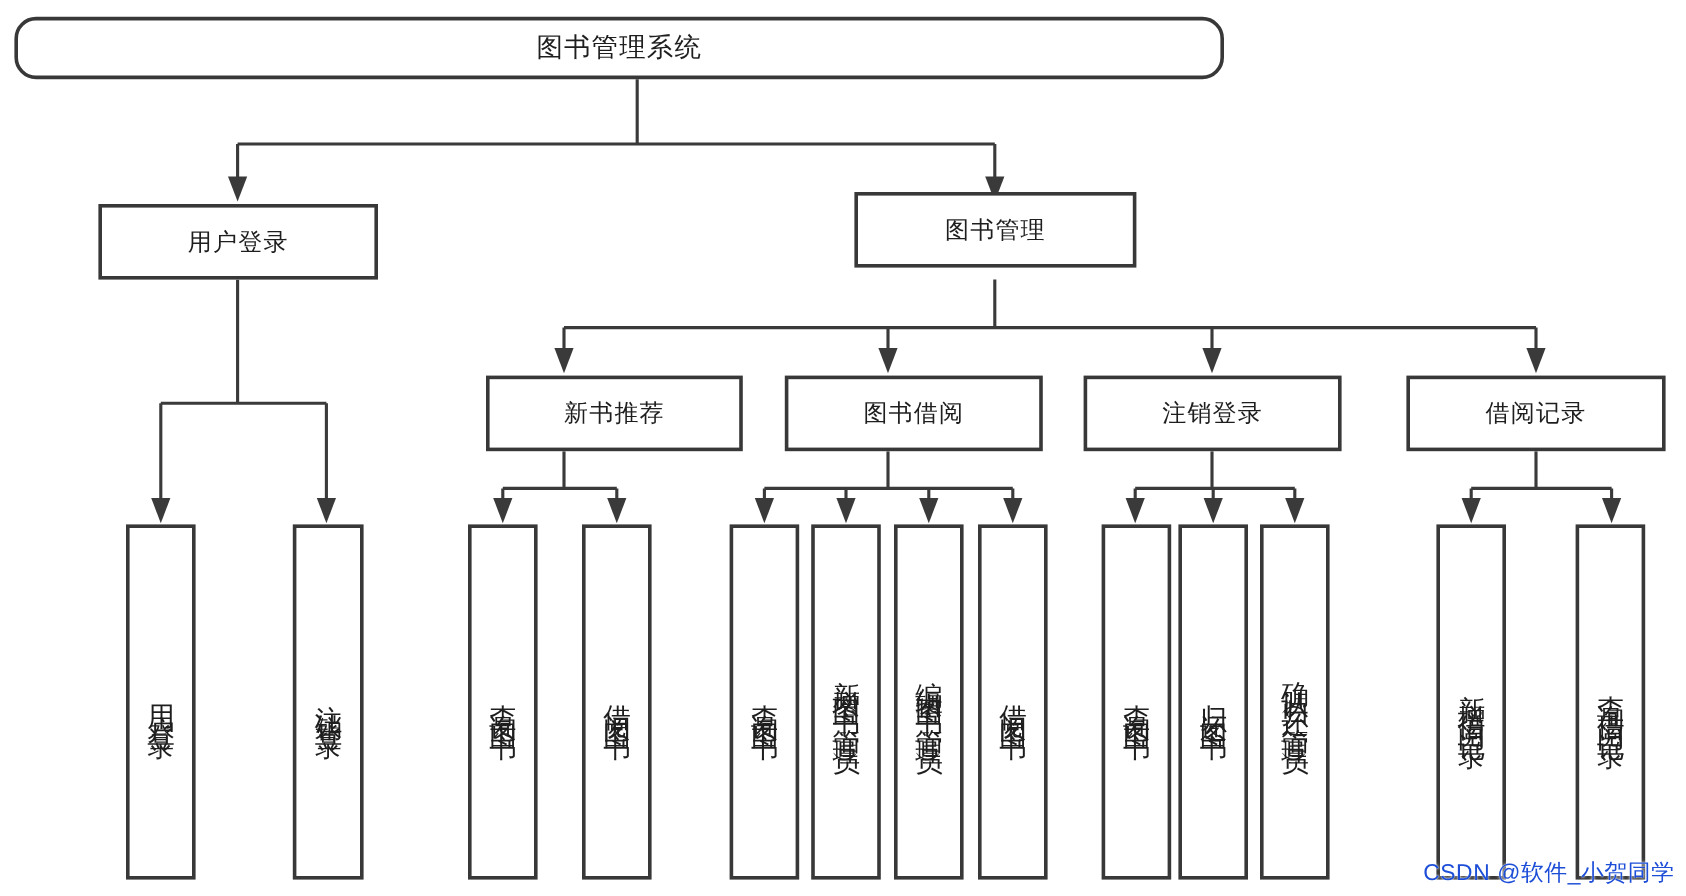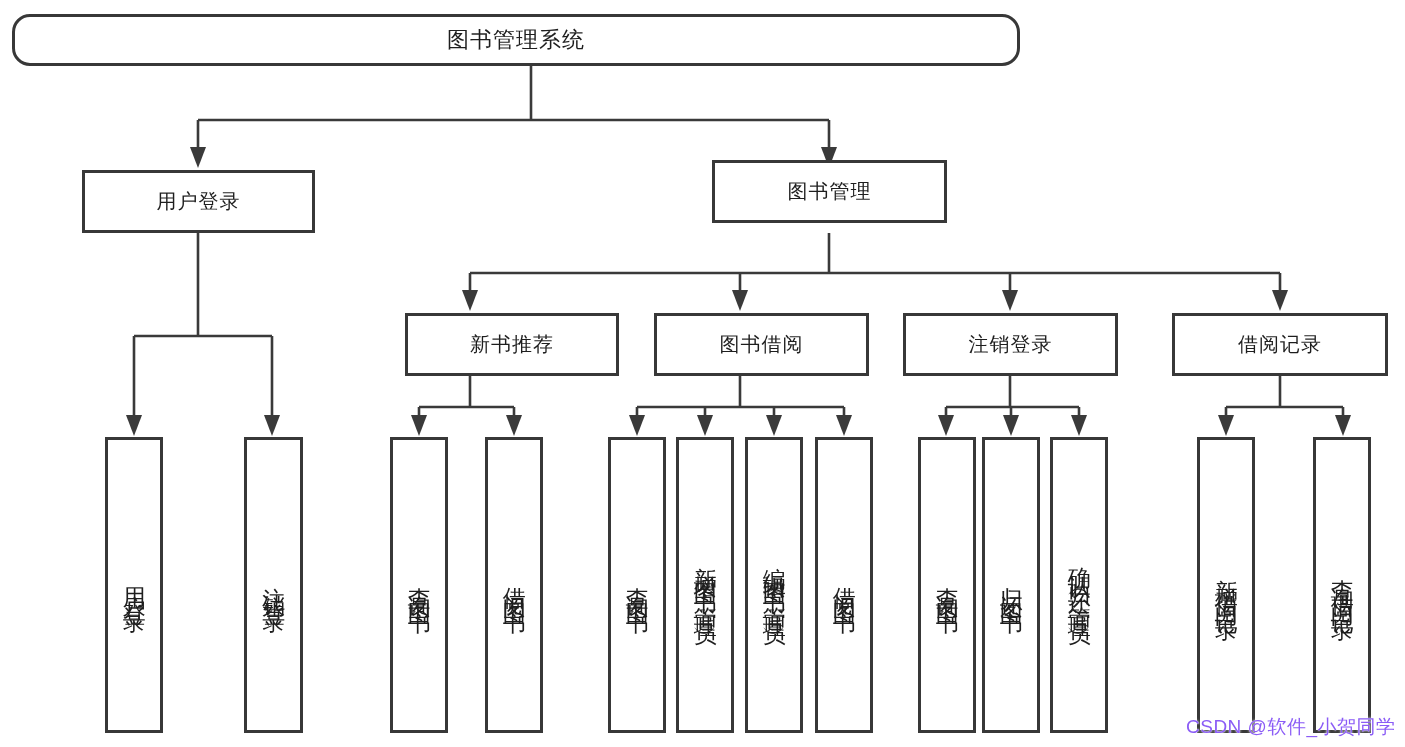--- a/index.html
+++ b/index.html
@@ -34,21 +34,21 @@
   #n-bb-add     { left:676px; }
   #n-bb-edit    { left:745px; }
   #n-bb-borrow  { left:815px; }
   #n-cb-query   { left:918px; }
   #n-cb-return  { left:982px; }
   #n-cb-confirm { left:1050px; }
   #n-br-add     { left:1197px; }
   #n-br-query   { left:1313px; }
   .watermark {
     position:absolute; left:1186px; top:714px; z-index:6;
-    font-size:19px; color:#8b5cf6; letter-spacing:0.5px; white-space:nowrap;
+    font-size:19px; color:#1d4ed8; letter-spacing:0.5px; white-space:nowrap;
     text-shadow:0 0 3px #ffffff, 0 0 1px #ffffff;
   }
 </style>
 </head>
 <body>
 
 <div class="canvas">
 
   <svg class="wires" viewBox="0 0 1405 747" xmlns="http://www.w3.org/2000/svg">
     <path fill="none" stroke="#3a3a3a" stroke-width="2.6" d="M531 66 V121

